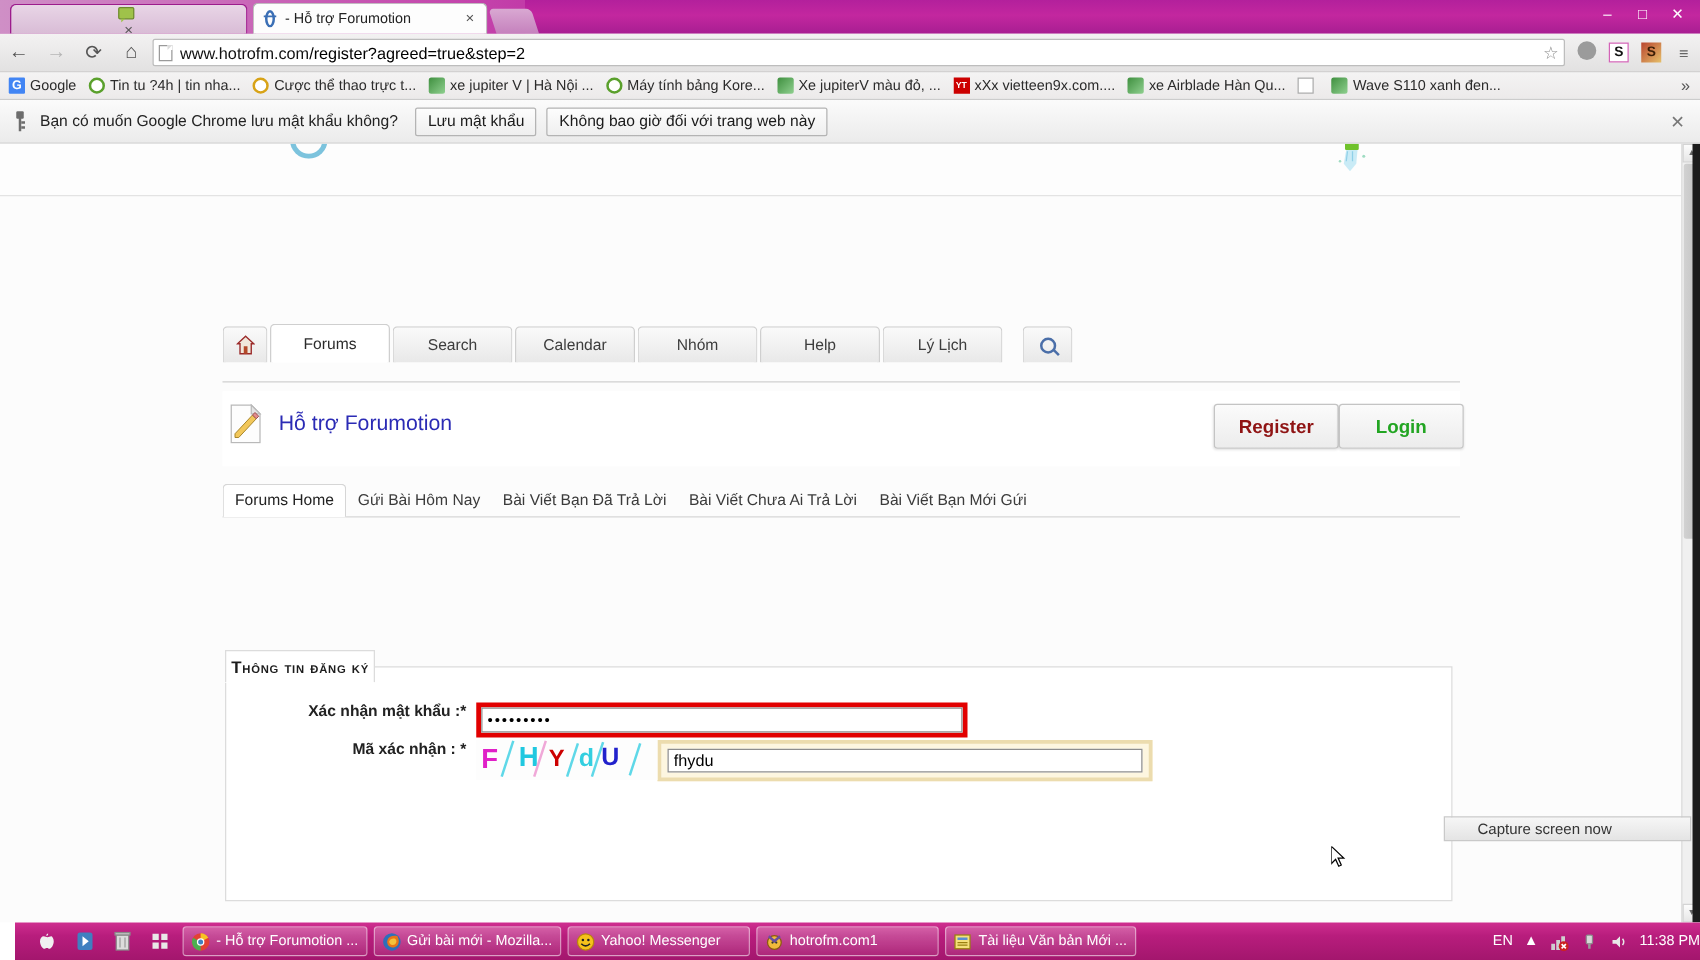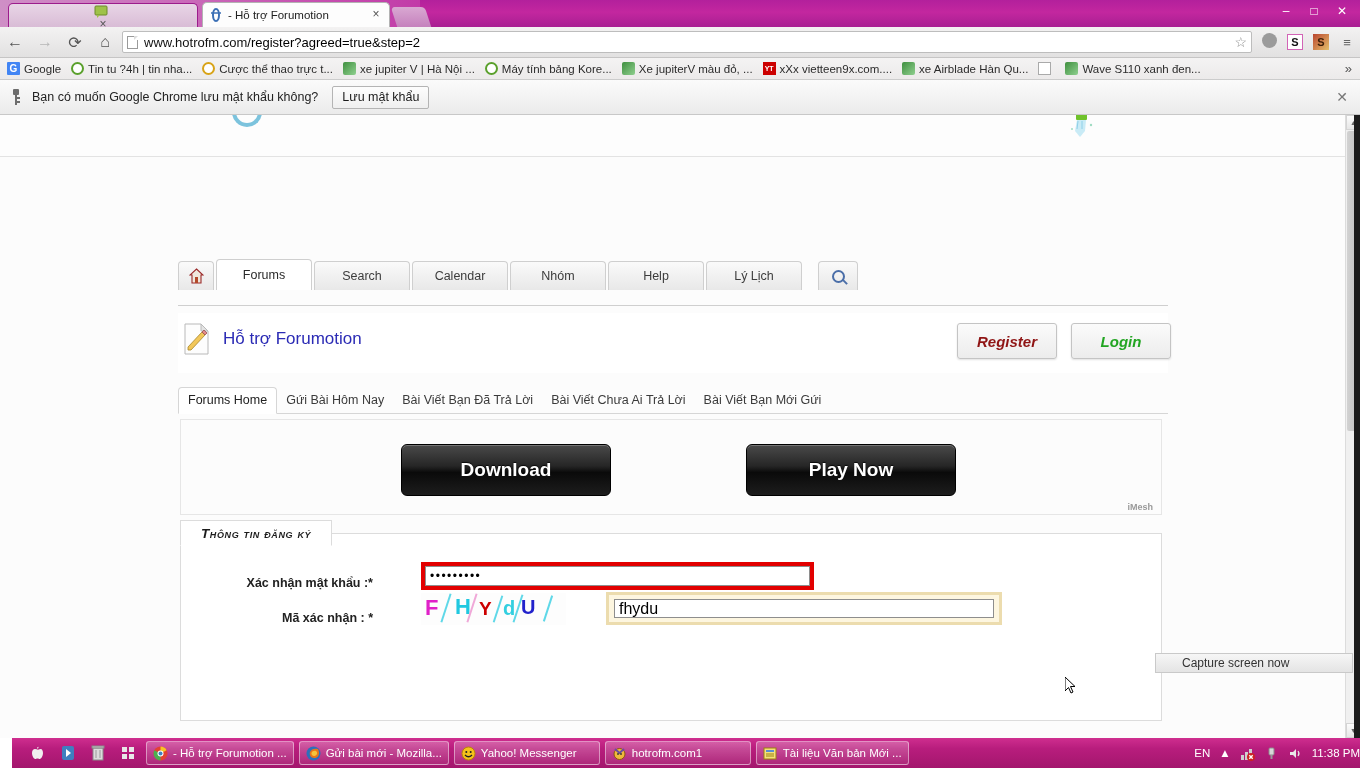--- a/index.html
+++ b/index.html
@@ -195,21 +195,21 @@
   
   .forumhead {
     position:absolute; left:178px; top:198px; width:990px; height:60px;
     background:#fff;
   }
   .fh-icon { position:absolute; left:5px; top:10px; width:28px; height:32px; }
   .fh-title {
     position:absolute; left:45px; top:16px;
     font-size:17px; color:#2b2bb5; font-weight:normal;
   }
-  .fh-btns { position:absolute; right:-3px; top:10px; display:flex; gap:14px;font-style:italic; }
+  .fh-btns { position:absolute; right:-3px; top:10px; display:flex; gap:0; }
   .bigbtn {
     width:100px; height:36px;
     background:linear-gradient(to bottom,#fbfbfb,#ececec);
     border:1px solid #c4c4c4; border-radius:3px;
     display:flex; align-items:center; justify-content:center;
     font-size:15px; font-weight:bold;
     box-shadow:0 1px 2px rgba(0,0,0,.12);
   }
   #register-button { color:#8f1414; }
   #login-button { color:#22a522; }
@@ -249,47 +249,47 @@
   .adlabel {
     position:absolute; right:8px; bottom:2px; font-size:9px; color:#9a9a9a;
     font-weight:bold;
   }
 
   .panel {
     position:absolute; left:2px; top:118px; width:982px; height:188px;
     border:1px solid #dcdcdc; background:#fff;
   }
   .paneltab {
-    position:absolute; left:-1px; top:-14px; height:26px; padding:0 20px;
+    position:absolute; left:-1px; top:-14px; height:26px; padding:0 4px;
     background:#fff; border:1px solid #dcdcdc; border-bottom:1px solid #fff;
     display:flex; align-items:center;
     font-size:13.5px; font-variant:small-caps; letter-spacing:.6px;
-    color:#1c1c1c; font-weight:bold;font-style:italic;
-  }
-  .frow { position:absolute; display:flex; align-items:flex-end;gap:40px; }
+    color:#1c1c1c; font-weight:bold;
+  }
+  .frow { position:absolute; display:flex; align-items:flex-start; }
   .flabel {
     width:200px; text-align:right; padding-right:8px;
     font-size:12.5px; font-weight:bold; color:#222;
   }
   .pwwrap { border:4px solid #e20000; padding:0; display:inline-block; }
   .pwinput {
     width:385px; height:20px; border:1px solid #8e8e8e; background:#fff;
     font-size:12px; padding:1px 4px; letter-spacing:1.5px; color:#000;
     font-family:"Liberation Sans", sans-serif;
   }
   .captchaimg {
     width:145px; height:32px; background:#fdfdfd;
     position:relative; overflow:hidden;
   }
   .cch { position:absolute; font-weight:bold; font-family:"Liberation Sans",sans-serif; }
   .slash { position:absolute; width:2px; background:#5fd8e8; transform:rotate(18deg); }
   .capwrap { border:3px solid #ecdcae; background:#fdf6e0; padding:4px 5px; }
   .capinput {
     width:380px; height:19px; border:1px solid #8e8e8e; background:#fff;
-    font-size:16px; padding:1px 4px; color:#000;
+    font-size:13px; padding:1px 4px; color:#000;
     font-family:"Liberation Sans", sans-serif;
   }
 
   
   .tooltip {
     position:absolute; left:1155px; top:538px; width:198px; height:20px;
     background:linear-gradient(to bottom,#f6f6f6,#e4e4e4);
     border:1px solid #c9c9c9;
     display:flex; align-items:center; padding-left:26px;
     font-size:12px; color:#333;
@@ -443,20 +443,21 @@
     <span class="keyicon">
       <svg width="16" height="18" viewBox="0 0 16 18">
           <rect x="5" y="1" width="6" height="6" rx="1" fill="#6d6d6d"></rect>
           <rect x="7" y="6" width="2" height="11" fill="#6d6d6d"></rect>
           <rect x="9" y="9" width="3" height="2" fill="#6d6d6d"></rect>
           <rect x="9" y="13" width="3" height="2" fill="#6d6d6d"></rect>
         </svg>
     </span>
     <span class="ibtext">Bạn có muốn Google Chrome lưu mật khẩu không?</span>
     <div class="ibbtn">Lưu mật khẩu</div>
+    <div class="ibbtn">Không bao giờ đối với trang web này</div>
     <span class="ibclose">✕</span>
   </div>
 
   <div class="viewport">
     <div class="pagebg"></div>
 
     <div class="topbanner">
       <div class="logoblob"></div>
       <div class="bannerart">
         <svg width="40" height="32" viewBox="0 0 40 32">
@@ -510,25 +511,20 @@
     <div class="subtabs">
       <div class="subtab sel">Forums Home</div>
       <div class="subtab">Gứi Bài Hôm Nay</div>
       <div class="subtab">Bài Viết Bạn Đã Trả Lời</div>
       <div class="subtab">Bài Viết Chưa Ai Trả Lời</div>
       <div class="subtab">Bài Viết Bạn Mới Gứi</div>
     </div>
 
     <div class="content">
 
-      <div class="adbox">
-        <div class="blackbtn" id="download-button">Download</div>
-        <div class="blackbtn" id="playnow-button">Play Now</div>
-        <div class="adlabel">iMesh</div>
-      </div>
 
       <div class="panel">
         <div class="paneltab">Thông tin đăng ký</div>
 
         <div class="frow" style="left:0px; top:28px;">
           <div class="flabel">Xác nhận mật khẩu :*</div>
           <span class="pwwrap">
             <input class="pwinput" type="text" value="•••••••••" style="">
           </span>
         </div>

